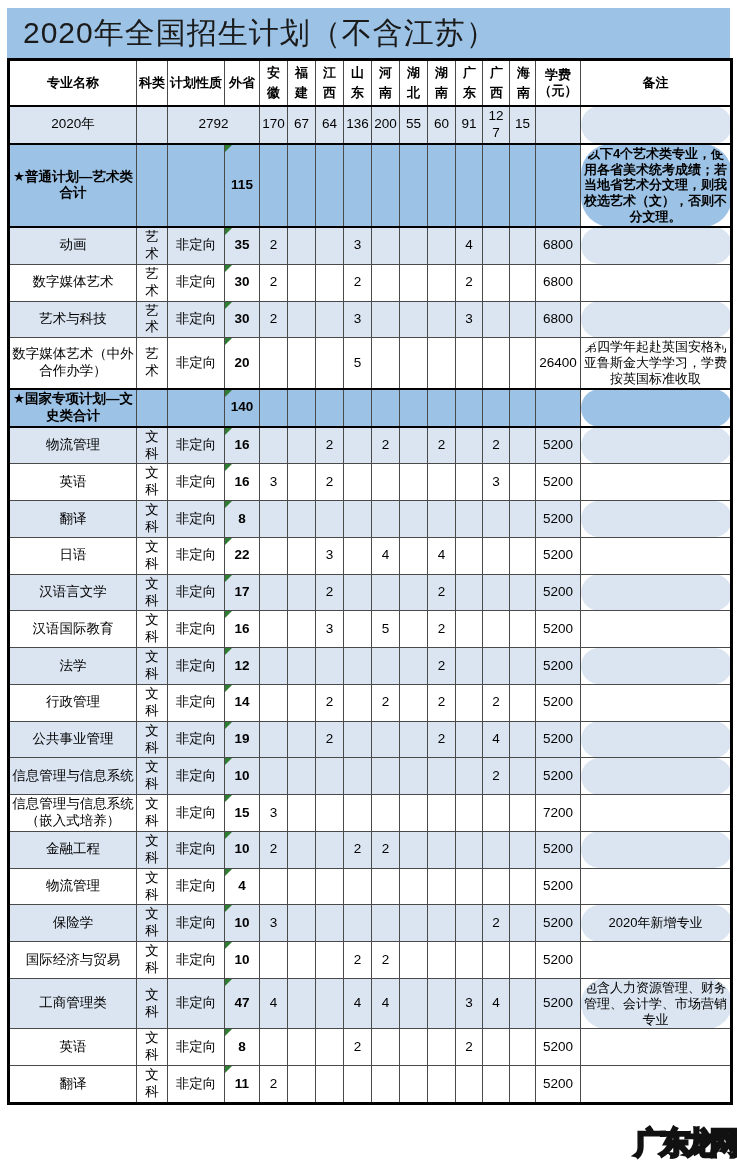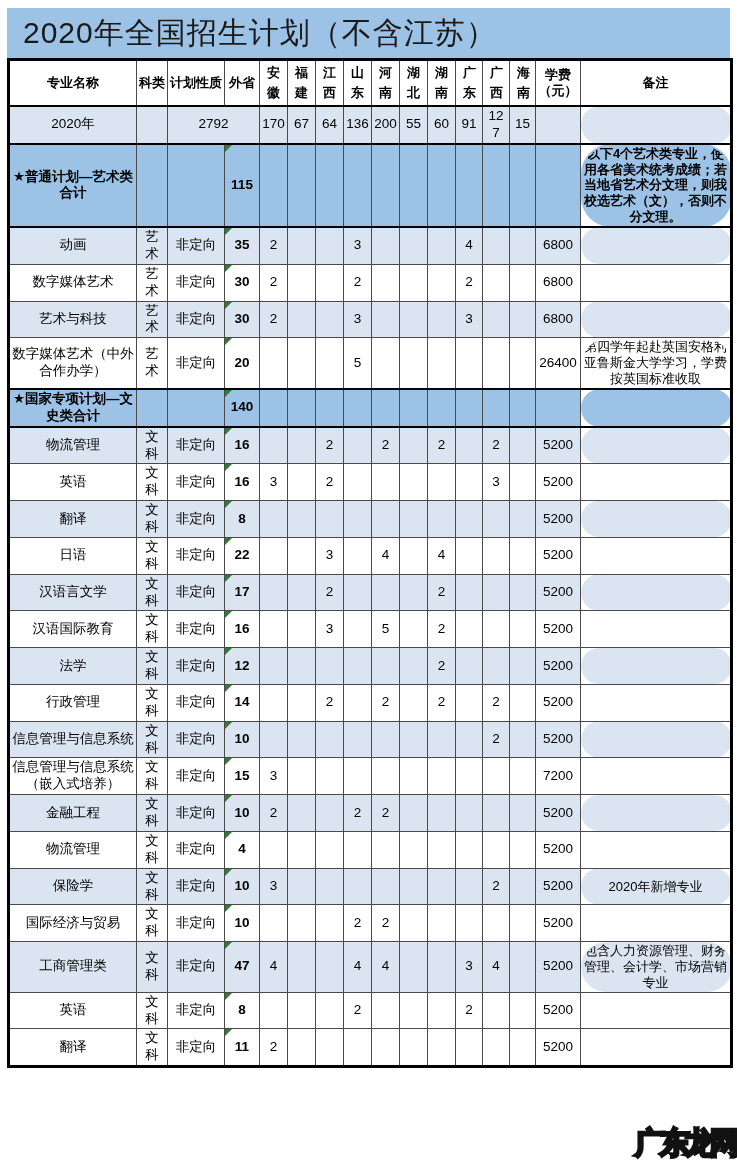--- a/index.html
+++ b/index.html
@@ -355,20 +355,38 @@
           <td>2</td>
           <td></td>
           <td>2</td>
           <td></td>
           <td>2</td>
           <td></td>
           <td>5200</td>
           <td class="remark"></td>
         </tr>
         <tr class="row-blue">
+          <td class="major">公共事业管理</td>
+          <td>文科</td>
+          <td>非定向</td>
+          <td class="waisheng"><span class="marker"></span><span>19</span></td>
+          <td></td>
+          <td></td>
+          <td>2</td>
+          <td></td>
+          <td></td>
+          <td></td>
+          <td>2</td>
+          <td></td>
+          <td>4</td>
+          <td></td>
+          <td>5200</td>
+          <td class="remark"></td>
+        </tr>
+        <tr class="row-blue">
           <td class="major">信息管理与信息系统</td>
           <td>文科</td>
           <td>非定向</td>
           <td class="waisheng"><span class="marker"></span><span>10</span></td>
           <td></td>
           <td></td>
           <td></td>
           <td></td>
           <td></td>
           <td></td>

